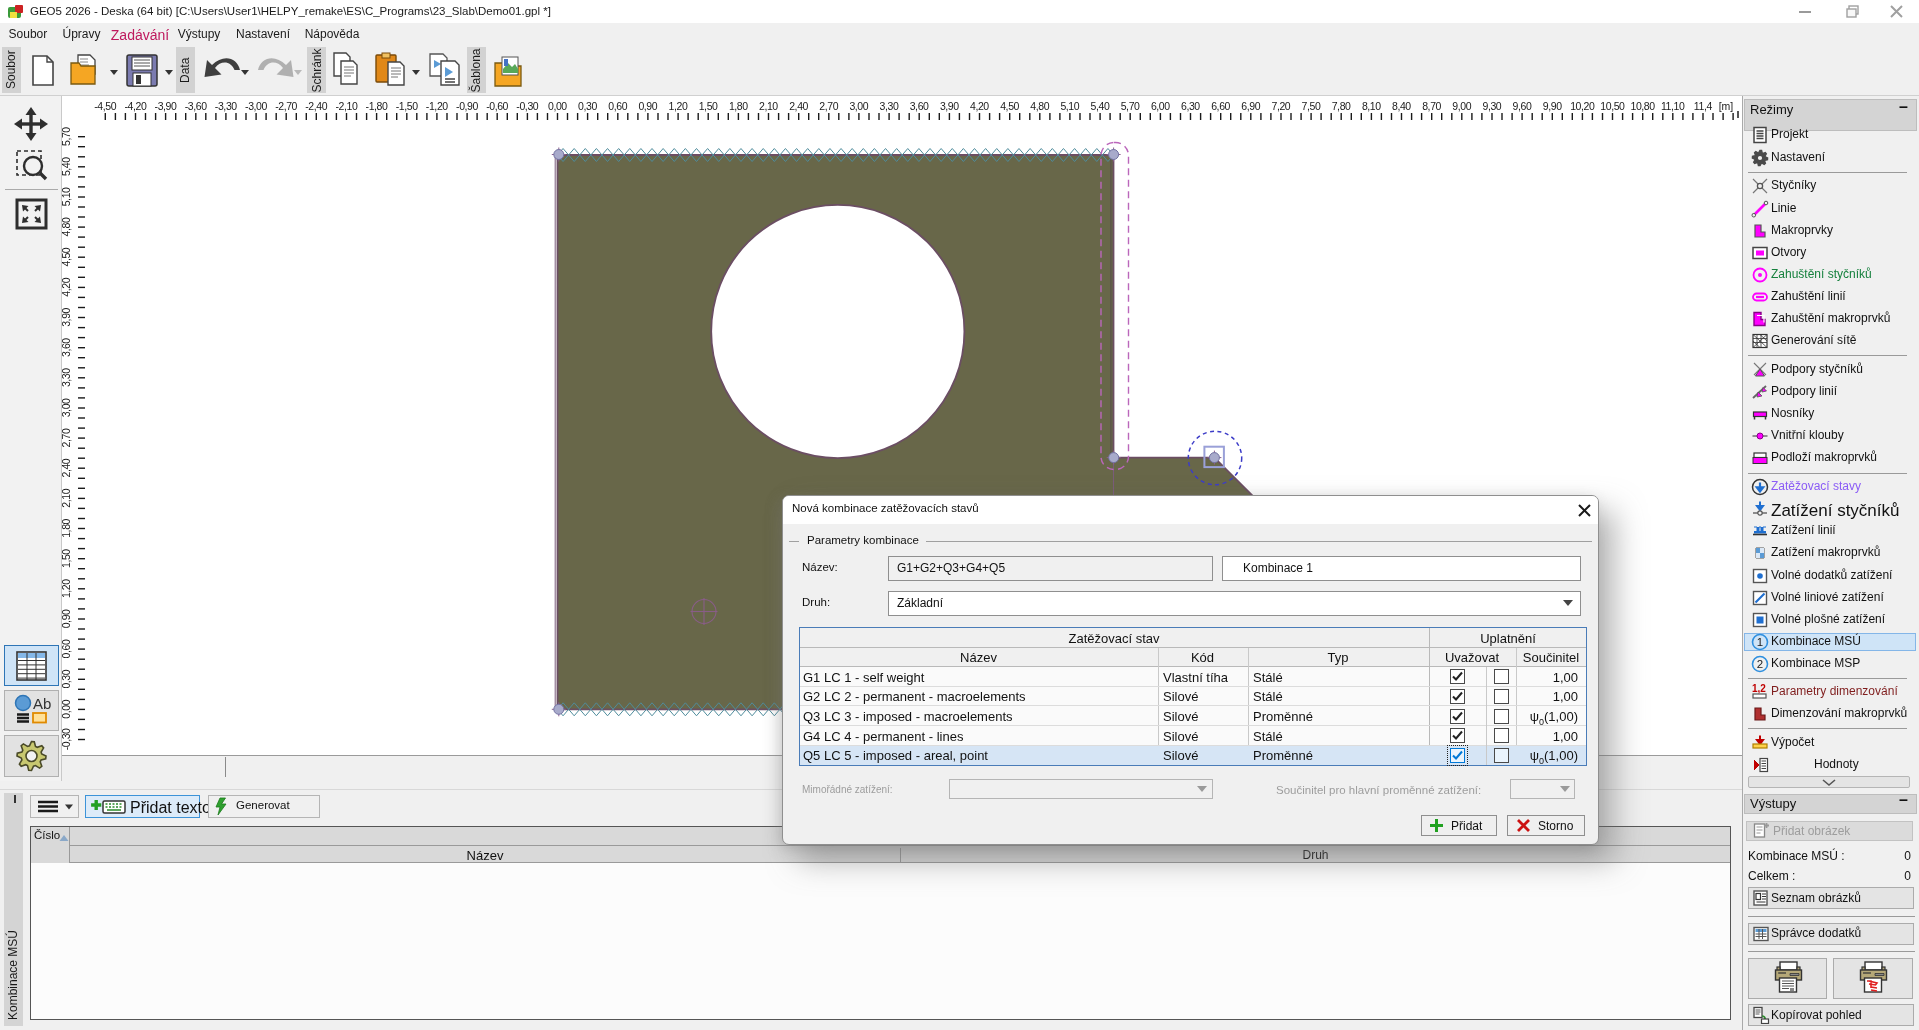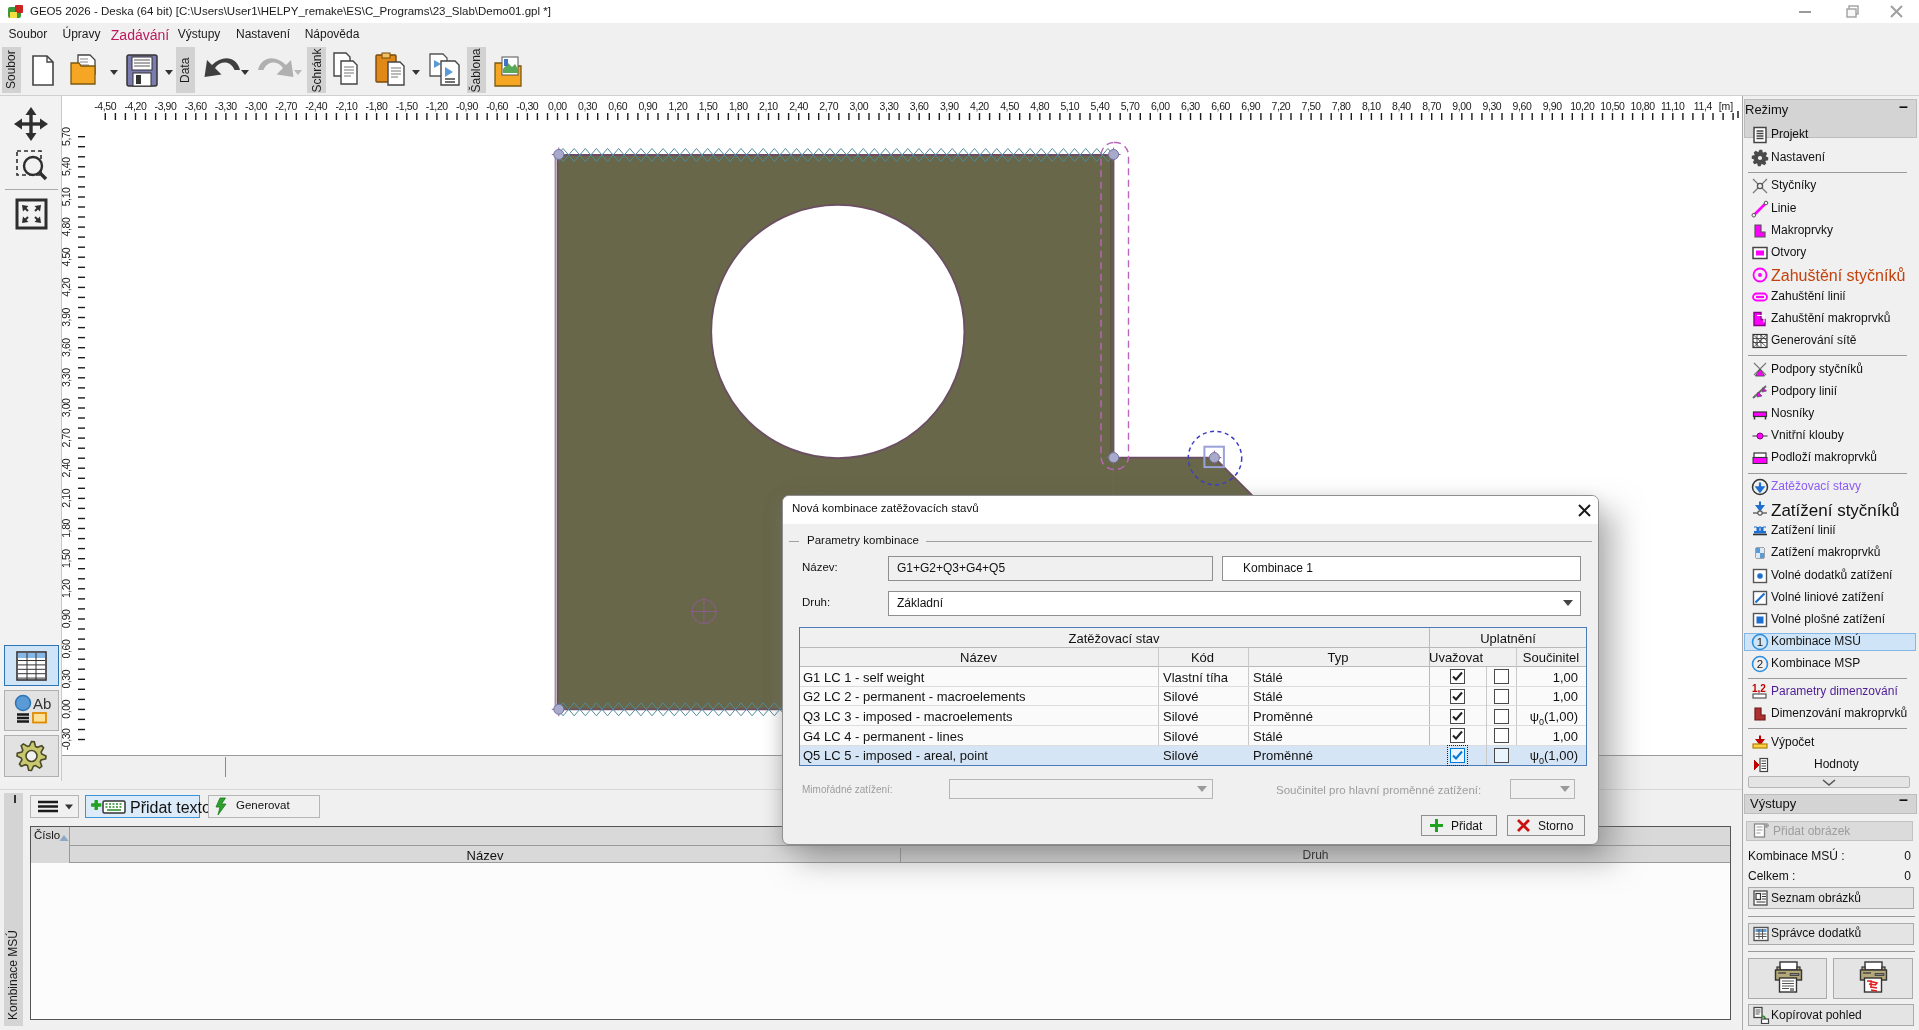--- a/index.html
+++ b/index.html
@@ -475,21 +475,21 @@
     </g>
     <circle cx="23" cy="63" r="7.5" fill="#5b9bd5" stroke="#2e75b6" stroke-width="1.5"></circle>
     <text x="33" y="69" font-size="15" fill="#333">Ab</text>
     <path d="M17 74.5h12M17 78h12M17 81.5h12" stroke="#1a1a1a" stroke-width="2.4"></path>
     <rect x="33" y="73" width="13" height="9.5" fill="#ffe098" stroke="#e08a00" stroke-width="1.8"></rect>
     <polygon points="31.5,101.5 34.3,101.8 35.5,106.4 37.3,107.3 41.8,105.7 43.6,107.9 41.1,112.0 41.7,114.0 46.0,116.0 45.7,118.8 41.1,120.0 40.2,121.8 41.8,126.3 39.6,128.1 35.5,125.6 33.5,126.2 31.5,130.5 28.7,130.2 27.5,125.6 25.7,124.7 21.2,126.3 19.4,124.1 21.9,120.0 21.3,118.0 17.0,116.0 17.3,113.2 21.9,112.0 22.8,110.2 21.2,105.7 23.4,103.9 27.5,106.4 29.5,105.8" fill="#c8c870" stroke="#4a4a28" stroke-width="1.6"></polygon>
     <circle cx="31.5" cy="116" r="5.5" fill="#f2f2f2" stroke="#4a4a28" stroke-width="1.6"></circle>
   </svg>
 <div style="position:absolute;left:1737px;top:111px;width:2px;height:7px;background:#555"></div>
 <div style="position:absolute;left:1742px;top:96px;width:177px;height:934px;background:#f0f0f0;border-left:1px solid #a9a9a9;box-sizing:border-box"></div>
-<div style="position:absolute;left:1744px;top:99px;width:173px;height:39px;background:#d4d4d4;border:1px solid #bdbdbd;box-sizing:border-box;font-size:13px;line-height:20px;color:#111">Režimy<span style="position:absolute;right:8px;top:-3px;font-size:16px;font-weight:bold">–</span></div>
+<div style="position:absolute;left:1744px;top:99px;width:173px;height:32px;background:#d4d4d4;border:1px solid #bdbdbd;box-sizing:border-box;font-size:13px;line-height:20px;padding-left:5px;color:#111">Režimy<span style="position:absolute;right:8px;top:-3px;font-size:16px;font-weight:bold">–</span></div>
 <div style="position:absolute;left:1744px;top:632.7px;width:172px;height:18.8px;background:#cfe4f7;border:1px solid #84b6e8;box-sizing:border-box"></div>
 <svg width="18" height="18" style="position:absolute;left:1751px;top:126.30000000000001px">
     <rect x="3" y="1.5" width="12" height="15" fill="#fff" stroke="#444" stroke-width="1.5"></rect>
     <path d="M5.5 5h7M5.5 7.5h7M5.5 10h7M5.5 12.5h7" stroke="#444" stroke-width="1.3"></path>
   </svg>
 <div style="position:absolute;left:1771px;top:127.3px;font-size:12px;color:#111;white-space:nowrap">Projekt</div>
 <svg width="18" height="18" style="position:absolute;left:1751px;top:148.8px">
     <polygon points="9.0,1.5 10.5,1.6 11.1,4.0 12.0,4.5 14.3,3.7 15.2,4.8 14.0,6.9 14.3,7.9 16.5,9.0 16.4,10.5 14.0,11.1 13.5,12.0 14.3,14.3 13.2,15.2 11.1,14.0 10.1,14.3 9.0,16.5 7.5,16.4 6.9,14.0 6.0,13.5 3.7,14.3 2.8,13.2 4.0,11.1 3.7,10.1 1.5,9.0 1.6,7.5 4.0,6.9 4.5,6.0 3.7,3.7 4.8,2.8 6.9,4.0 7.9,3.7" fill="#4a4a4a" stroke="#4a4a4a" stroke-width="1.6"></polygon>
     <circle cx="9" cy="9" r="2.9" fill="#f0f0f0" stroke="#4a4a4a" stroke-width="1.6"></circle>
   </svg>
@@ -511,21 +511,21 @@
 <div style="position:absolute;left:1771px;top:222.5px;font-size:12px;color:#111;white-space:nowrap">Makroprvky</div>
 <svg width="18" height="18" style="position:absolute;left:1751px;top:243.6px">
     <rect x="2" y="3.5" width="14" height="11" fill="#fff" stroke="#444" stroke-width="1.5"></rect>
     <rect x="5" y="6.5" width="8" height="5" fill="#ff00ff"></rect>
   </svg>
 <div style="position:absolute;left:1771px;top:244.6px;font-size:12px;color:#111;white-space:nowrap">Otvory</div>
 <svg width="18" height="18" style="position:absolute;left:1751px;top:265.9px">
     <circle cx="9" cy="9" r="6.5" fill="none" stroke="#ff00ff" stroke-width="1.8"></circle>
     <circle cx="9" cy="9" r="2" fill="#ff00ff"></circle>
   </svg>
-<div style="position:absolute;left:1771px;top:266.9px;font-size:16px;color:#c2410c;white-space:nowrap">Zahuštění styčníků</div>
+<div style="position:absolute;left:1771px;top:266.9px;font-size:12px;color:#15803d;white-space:nowrap">Zahuštění styčníků</div>
 <svg width="18" height="18" style="position:absolute;left:1751px;top:288.0px">
     <rect x="2" y="5.5" width="14" height="7" rx="3.5" fill="none" stroke="#ff00ff" stroke-width="1.8"></rect>
     <line x1="5" y1="9" x2="13" y2="9" stroke="#ff00ff" stroke-width="2.2"></line>
   </svg>
 <div style="position:absolute;left:1771px;top:289.0px;font-size:12px;color:#111;white-space:nowrap">Zahuštění linií</div>
 <svg width="18" height="18" style="position:absolute;left:1751px;top:310.2px">
     <path d="M3 2.5 h7 v7 h4 v6 h-11 z" fill="#ff00ff" stroke="#880088" stroke-width="1.4"></path>
     <path d="M6 5.5 h7 v7" fill="none" stroke="#fff" stroke-width="1.2"></path>
   </svg>
 <div style="position:absolute;left:1771px;top:311.2px;font-size:12px;color:#111;white-space:nowrap">Zahuštění makroprvků</div>
@@ -605,21 +605,21 @@
 <div style="position:absolute;left:1771px;top:633.7px;font-size:12px;color:#111;white-space:nowrap">Kombinace MSÚ</div>
 <svg width="18" height="18" style="position:absolute;left:1751px;top:654.9px">
     <circle cx="9" cy="9" r="7.5" fill="none" stroke="#2e8fdf" stroke-width="1.6"></circle>
     <text x="9" y="13.2" font-size="11.5" fill="#1a1a1a" text-anchor="middle" font-family="Liberation Sans">2</text>
   </svg>
 <div style="position:absolute;left:1771px;top:655.9px;font-size:12px;color:#111;white-space:nowrap">Kombinace MSP</div>
 <svg width="18" height="18" style="position:absolute;left:1751px;top:682.5px">
     <text x="1" y="9" font-size="10" font-weight="bold" fill="#c00000" font-family="Liberation Sans">1,2</text>
     <rect x="2" y="11" width="13" height="4" fill="#fff" stroke="#555" stroke-width="1.2"></rect>
   </svg>
-<div style="position:absolute;left:1771px;top:683.5px;font-size:12px;color:#4c1d95;white-space:nowrap">Parametry dimenzování</div>
+<div style="position:absolute;left:1771px;top:683.5px;font-size:12px;color:#7f1d1d;white-space:nowrap">Parametry dimenzování</div>
 <svg width="18" height="18" style="position:absolute;left:1751px;top:704.7px">
     <path d="M4 3 h6 v7 h4 v5 h-10 z" fill="#b03030" stroke="#6a1a1a" stroke-width="1.2"></path>
   </svg>
 <div style="position:absolute;left:1771px;top:705.7px;font-size:12px;color:#111;white-space:nowrap">Dimenzování makroprvků</div>
 <svg width="18" height="18" style="position:absolute;left:1751px;top:733.7px">
     <path d="M9 1.5 v6 M9 10 l-3 -4 h6 z" stroke="#c00000" stroke-width="2" fill="#c00000"></path>
     <rect x="2" y="10" width="14" height="4" fill="#ffd24a" stroke="#b08000" stroke-width="1.2"></rect>
   </svg>
 <div style="position:absolute;left:1771px;top:734.7px;font-size:12px;color:#111;white-space:nowrap">Výpočet</div>
 <svg width="18" height="18" style="position:absolute;left:1751px;top:755.9px">
@@ -716,21 +716,21 @@
   </svg>
 <div style="position:absolute;left:799px;top:627px;width:788px;height:139px;background:#fafafa;border:1px solid #4a7cb8;box-sizing:border-box"></div>
 <div style="position:absolute;left:800px;top:628px;width:786px;height:19.5px;background:#f0f0f0;border-bottom:1px solid #b9b9b9;box-sizing:border-box"></div>
 <div style="position:absolute;left:800px;top:647.5px;width:786px;height:19.5px;background:#f0f0f0;border-bottom:1px solid #b9b9b9;box-sizing:border-box"></div>
 <div style="position:absolute;left:799px;top:630.5px;width:630px;text-align:center;font-size:13px;color:#111">Zatěžovací stav</div>
 <div style="position:absolute;left:1429px;top:630.5px;width:158px;text-align:center;font-size:13px;color:#111">Uplatnění</div>
 <div style="position:absolute;left:1429px;top:628px;width:1px;height:137px;background:#b9b9b9"></div>
 <div style="position:absolute;left:799px;top:650px;width:359px;text-align:center;font-size:13px;color:#111">Název</div>
 <div style="position:absolute;left:1158px;top:650px;width:89px;text-align:center;font-size:13px;color:#111">Kód</div>
 <div style="position:absolute;left:1247px;top:650px;width:182px;text-align:center;font-size:13px;color:#111">Typ</div>
-<div style="position:absolute;left:1429px;top:650px;width:86px;text-align:left;font-size:13px;color:#111">Uvažovat</div>
+<div style="position:absolute;left:1429px;top:650px;width:86px;text-align:center;font-size:13px;color:#111">Uvažovat</div>
 <div style="position:absolute;left:1515px;top:650px;width:72px;text-align:center;font-size:13px;color:#111">Součinitel</div>
 <div style="position:absolute;left:1158px;top:647.5px;width:1px;height:117.5px;background:#c9c9c9"></div>
 <div style="position:absolute;left:1247.5px;top:647.5px;width:1px;height:117.5px;background:#c9c9c9"></div>
 <div style="position:absolute;left:1515.5px;top:647.5px;width:1px;height:117.5px;background:#c9c9c9"></div>
 <div style="position:absolute;left:799px;top:764px;width:788px;height:2px;background:#4a7cb8"></div>
 <div style="position:absolute;left:800px;top:685.7px;width:786px;height:1px;background:#dcdcdc"></div>
 <div style="position:absolute;left:803px;top:669.5px;font-size:13px;color:#111;white-space:nowrap">G1 LC 1 - self weight</div>
 <div style="position:absolute;left:1163px;top:669.5px;font-size:13px;color:#111">Vlastní tíha</div>
 <div style="position:absolute;left:1253px;top:669.5px;font-size:13px;color:#111">Stálé</div>
 <div style="position:absolute;left:1500px;top:669.5px;width:78px;text-align:right;font-size:13px;color:#111">1,00</div>

